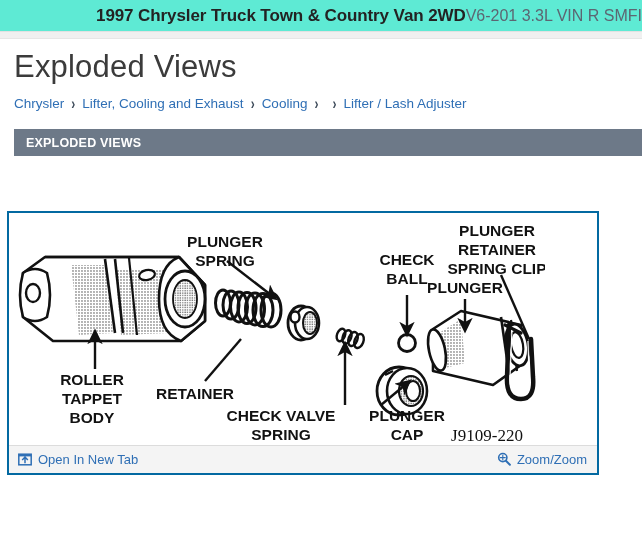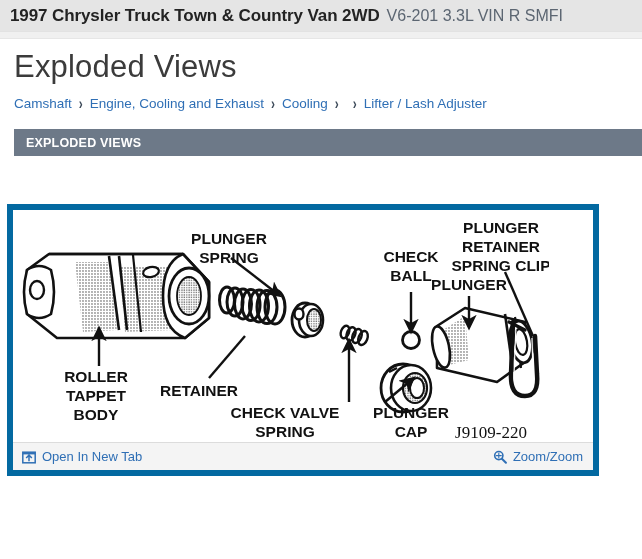--- a/index.html
+++ b/index.html
@@ -11,39 +11,39 @@
     height: 559px;
     background: #ffffff;
     font-family: "Liberation Sans", sans-serif;
     overflow: hidden;
     position: relative;
   }
 
   
   .vehicle-header {
     height: 31px;
-    background: #e5e5e5;
+    background: #5eead4;
     display: flex;
     align-items: center;
     padding-left: 10px;
     box-sizing: border-box;
     white-space: nowrap;
     overflow: hidden;
+    justify-content: flex-end;
   }
   .vehicle-name {
     font-size: 17px;
     font-weight: bold;
     color: #232323;
     letter-spacing: -0.1px;
   }
   .vehicle-engine {
     font-size: 16px;
     font-weight: normal;
     color: #5c6672;
-    margin-left: 7px;
   }
   .header-rule {
     height: 6px;
     background: #f0f0f0;
     border-top: 1px solid #e2e2e2;
     border-bottom: 1px solid #e6e6e6;
   }
 
   
   .page-title {
@@ -93,24 +93,24 @@
     color: #ffffff;
     font-size: 12.5px;
     font-weight: bold;
     letter-spacing: 0.2px;
   }
 
   
   .diagram-panel {
     position: absolute;
     left: 7px;
-    top: 204px;
+    top: 211px;
     width: 592px;
     background: #ffffff;
-    border: 6px solid #0369a1;
+    border: 2px solid #0369a1;
     box-sizing: border-box;
   }
   .diagram-viewport {
     position: relative;
     width: 536px;
     height: 232px;
     background: #ffffff;
     overflow: hidden;
   }
   .diagram-svg { display: block; }
@@ -121,21 +121,21 @@
     background: #f4f4f4;
     border-top: 1px solid #dcdcdc;
     display: flex;
     align-items: center;
     justify-content: space-between;
     padding: 0 10px 0 9px;
     box-sizing: border-box;
   }
   .footer-action {
     display: flex;
-    align-items: flex-end;
+    align-items: flex-start;
     gap: 6px;
     color: #2f6fb5;
     font-size: 13px;
     cursor: pointer;
     white-space: nowrap;
   }
   .icon-newtab, .icon-zoom {
     display: inline-flex;
     width: 14px;
     height: 14px;
@@ -148,23 +148,23 @@
 
 <div class="vehicle-header">
   <span class="vehicle-name">1997 Chrysler Truck Town &amp; Country Van 2WD</span>
   <span class="vehicle-engine">V6-201 3.3L VIN R SMFI</span>
 </div>
 <div class="header-rule"></div>
 
 <div class="page-title">Exploded Views</div>
 
 <div class="breadcrumb">
-  <span class="crumb">Camshaft</span>
+  <span class="crumb">Chrysler</span>
   <span class="crumb-sep">›</span>
-  <span class="crumb">Engine, Cooling and Exhaust</span>
+  <span class="crumb">Lifter, Cooling and Exhaust</span>
   <span class="crumb-sep">›</span>
   <span class="crumb">Cooling</span>
   <span class="crumb-sep">›</span>
   <span class="crumb-sep">›</span>
   <span class="crumb">Lifter / Lash Adjuster</span>
 </div>
 
 <div class="section-bar">
   <span class="section-bar-label">EXPLODED VIEWS</span>
 </div>

